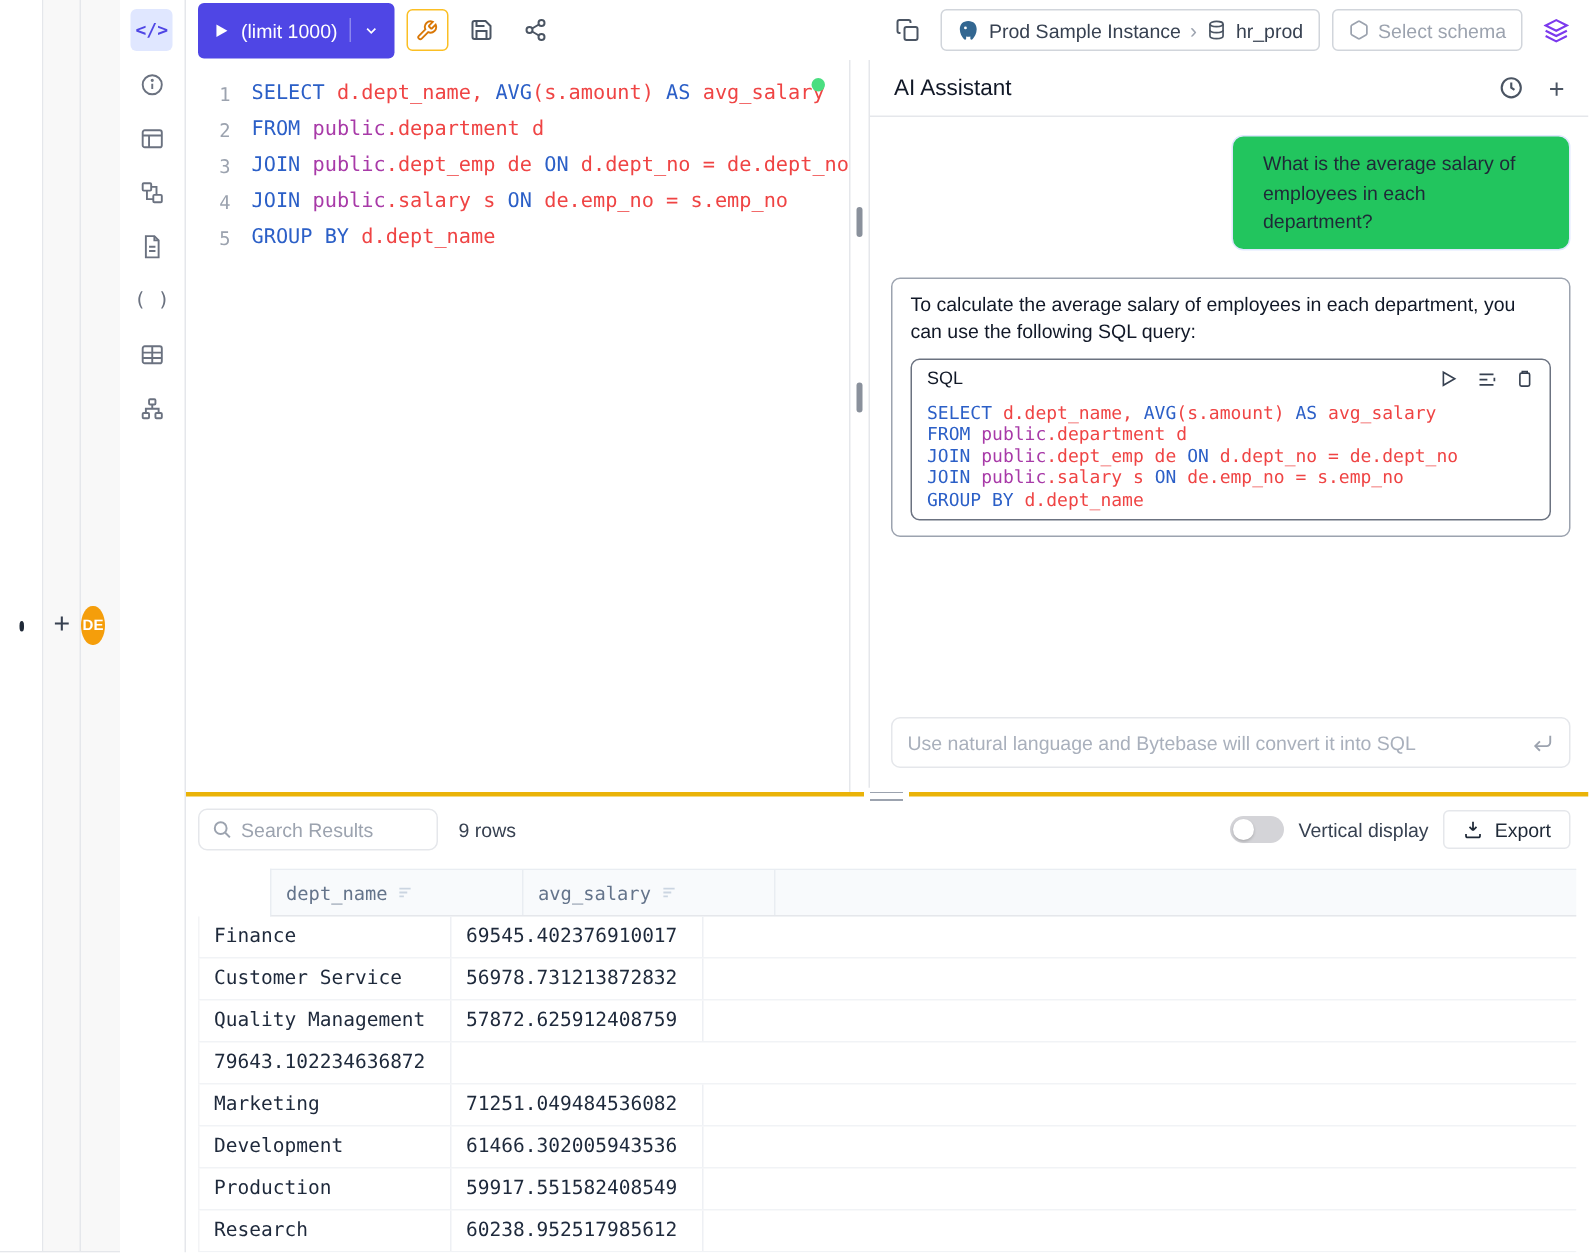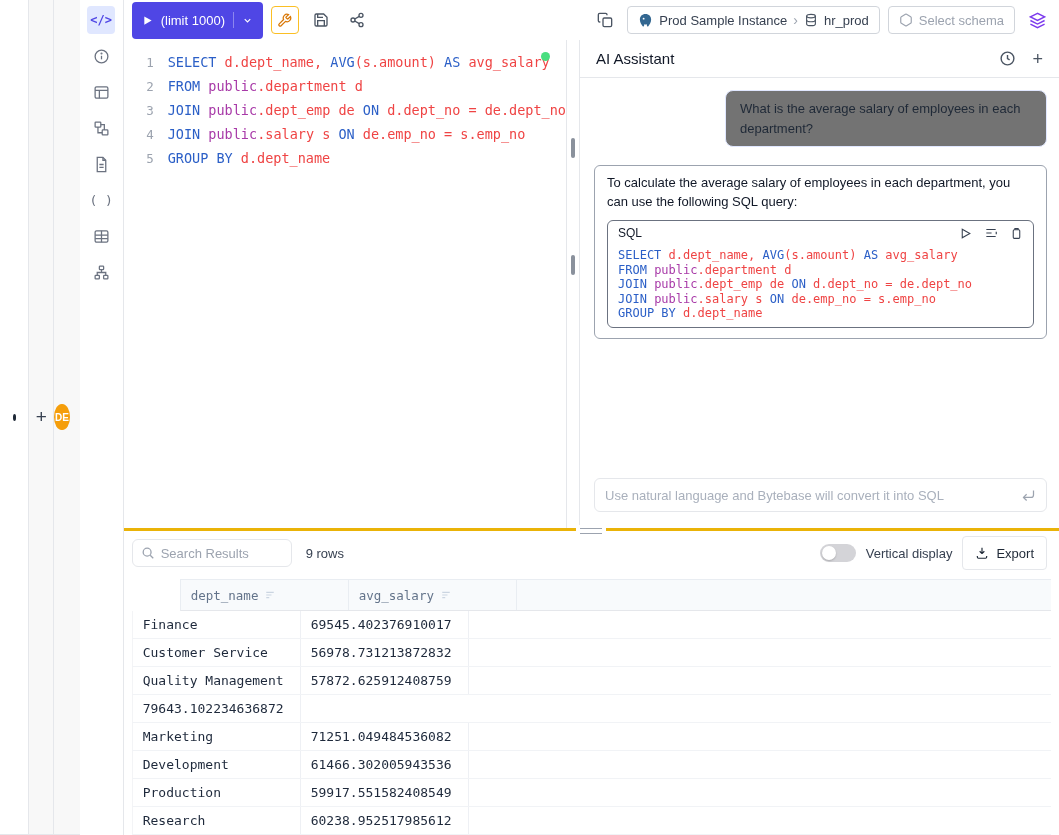--- a/index.html
+++ b/index.html
@@ -73,22 +73,22 @@
   .v-divider::after  { top:215px; height:20px; }
 
   
   .ai { flex:0 0 479px; display:flex; flex-direction:column; position:relative; background:#fff; }
   .ai-header { flex:0 0 38px; display:flex; align-items:center; padding:0 16px;
                border-bottom:1px solid #e5e7eb; }
   .ai-title { font-size:15px; font-weight:500; color:#111827; }
   .ai-h-icons { margin-left:auto; display:flex; align-items:center; gap:16px; color:#4b5563; }
   .plus-glyph { font-size:18px; line-height:1; color:#4b5563; }
   .ai-body { flex:1; padding:12px 12px 0 14px; overflow:hidden; }
-  .bubble { margin-left:auto; width:322px; background:#737373; border:1px solid #e0e7ff;
-            border-radius:8px; padding:8px 14px; font-size:13px; line-height:1.5; color:#1f2937; }
+  .bubble { margin-left:auto; width:226px; background:#22c55e; border:1px solid #e0e7ff;
+            border-radius:8px; padding:8px 20px; font-size:13px; line-height:1.5; color:#1f2937; }
   .answer { margin-top:18px; border:1px solid #9ca3af; border-radius:6px; padding:8px 12px 10px;
             font-size:13px; line-height:1.45; color:#111827; }
   .code-block { margin-top:8px; border:1px solid #6b7280; border-radius:6px; overflow:hidden; }
   .code-head { display:flex; align-items:center; padding:4px 10px; font-size:12px; color:#111827; }
   .code-head-icons { margin-left:auto; display:flex; align-items:center; gap:12px; color:#374151; }
   .code-body { padding:2px 10px 6px; font-family:"DejaVu Sans Mono",monospace;
                font-size:12px; line-height:14.5px; }
   .ai-code-line { white-space:pre; }
   .ai-input-wrap { position:absolute; left:14px; right:12px; bottom:16px; height:34px;
                    border:1px solid #e5e7eb; border-radius:6px; display:flex; align-items:center;
@@ -110,21 +110,21 @@
                 display:flex; align-items:center; gap:6px; padding:0 8px; color:#9ca3af; }
   .search-box input { flex:1; min-width:0; border:none; outline:none; font-size:13px; color:#374151;
                       font-family:"Liberation Sans",sans-serif; }
   .search-box input::placeholder { color:#9ca3af; }
   .rowcount { font-size:13px; color:#374151; }
   .res-right { margin-left:auto; display:flex; align-items:center; gap:10px; }
   .toggle { width:36px; height:18px; border-radius:9px; background:#d4d4d8; position:relative; cursor:pointer; }
   .toggle::after { content:""; position:absolute; left:2px; top:2px; width:14px; height:14px;
                    border-radius:50%; background:#fff; box-shadow:0 1px 2px rgba(0,0,0,.2); }
   .toggle-label { font-size:13px; color:#374151; }
-  .export-btn { height:34px; border:1px solid #e5e7eb; border-radius:4px; background:#fff;
+  .export-btn { height:26px; border:1px solid #e5e7eb; border-radius:4px; background:#fff;
                 display:flex; align-items:center; gap:7px; padding:0 12px; font-size:13px;
                 color:#1f2937; cursor:pointer; }
 
   .table { flex:1; overflow:hidden; margin:4px 8px 0; font-family:"DejaVu Sans Mono",monospace; }
   .t-head { display:flex; height:32px; background:#f8fafc; border-top:1px solid #e9edf2;
             border-bottom:1px solid #e5e7eb; border-left:1px solid #e9edf2;margin-left:48px; }
   .th { flex:0 0 168px; display:flex; align-items:center; gap:6px; padding:0 10px;
         font-size:12.5px; color:#64748b; border-right:1px solid #e9edf2; cursor:pointer; }
   .t-filler { flex:1; }
   .t-row { display:flex; height:28px; border-bottom:1px solid #f1f3f6; border-left:1px solid #f3f4f6; }

